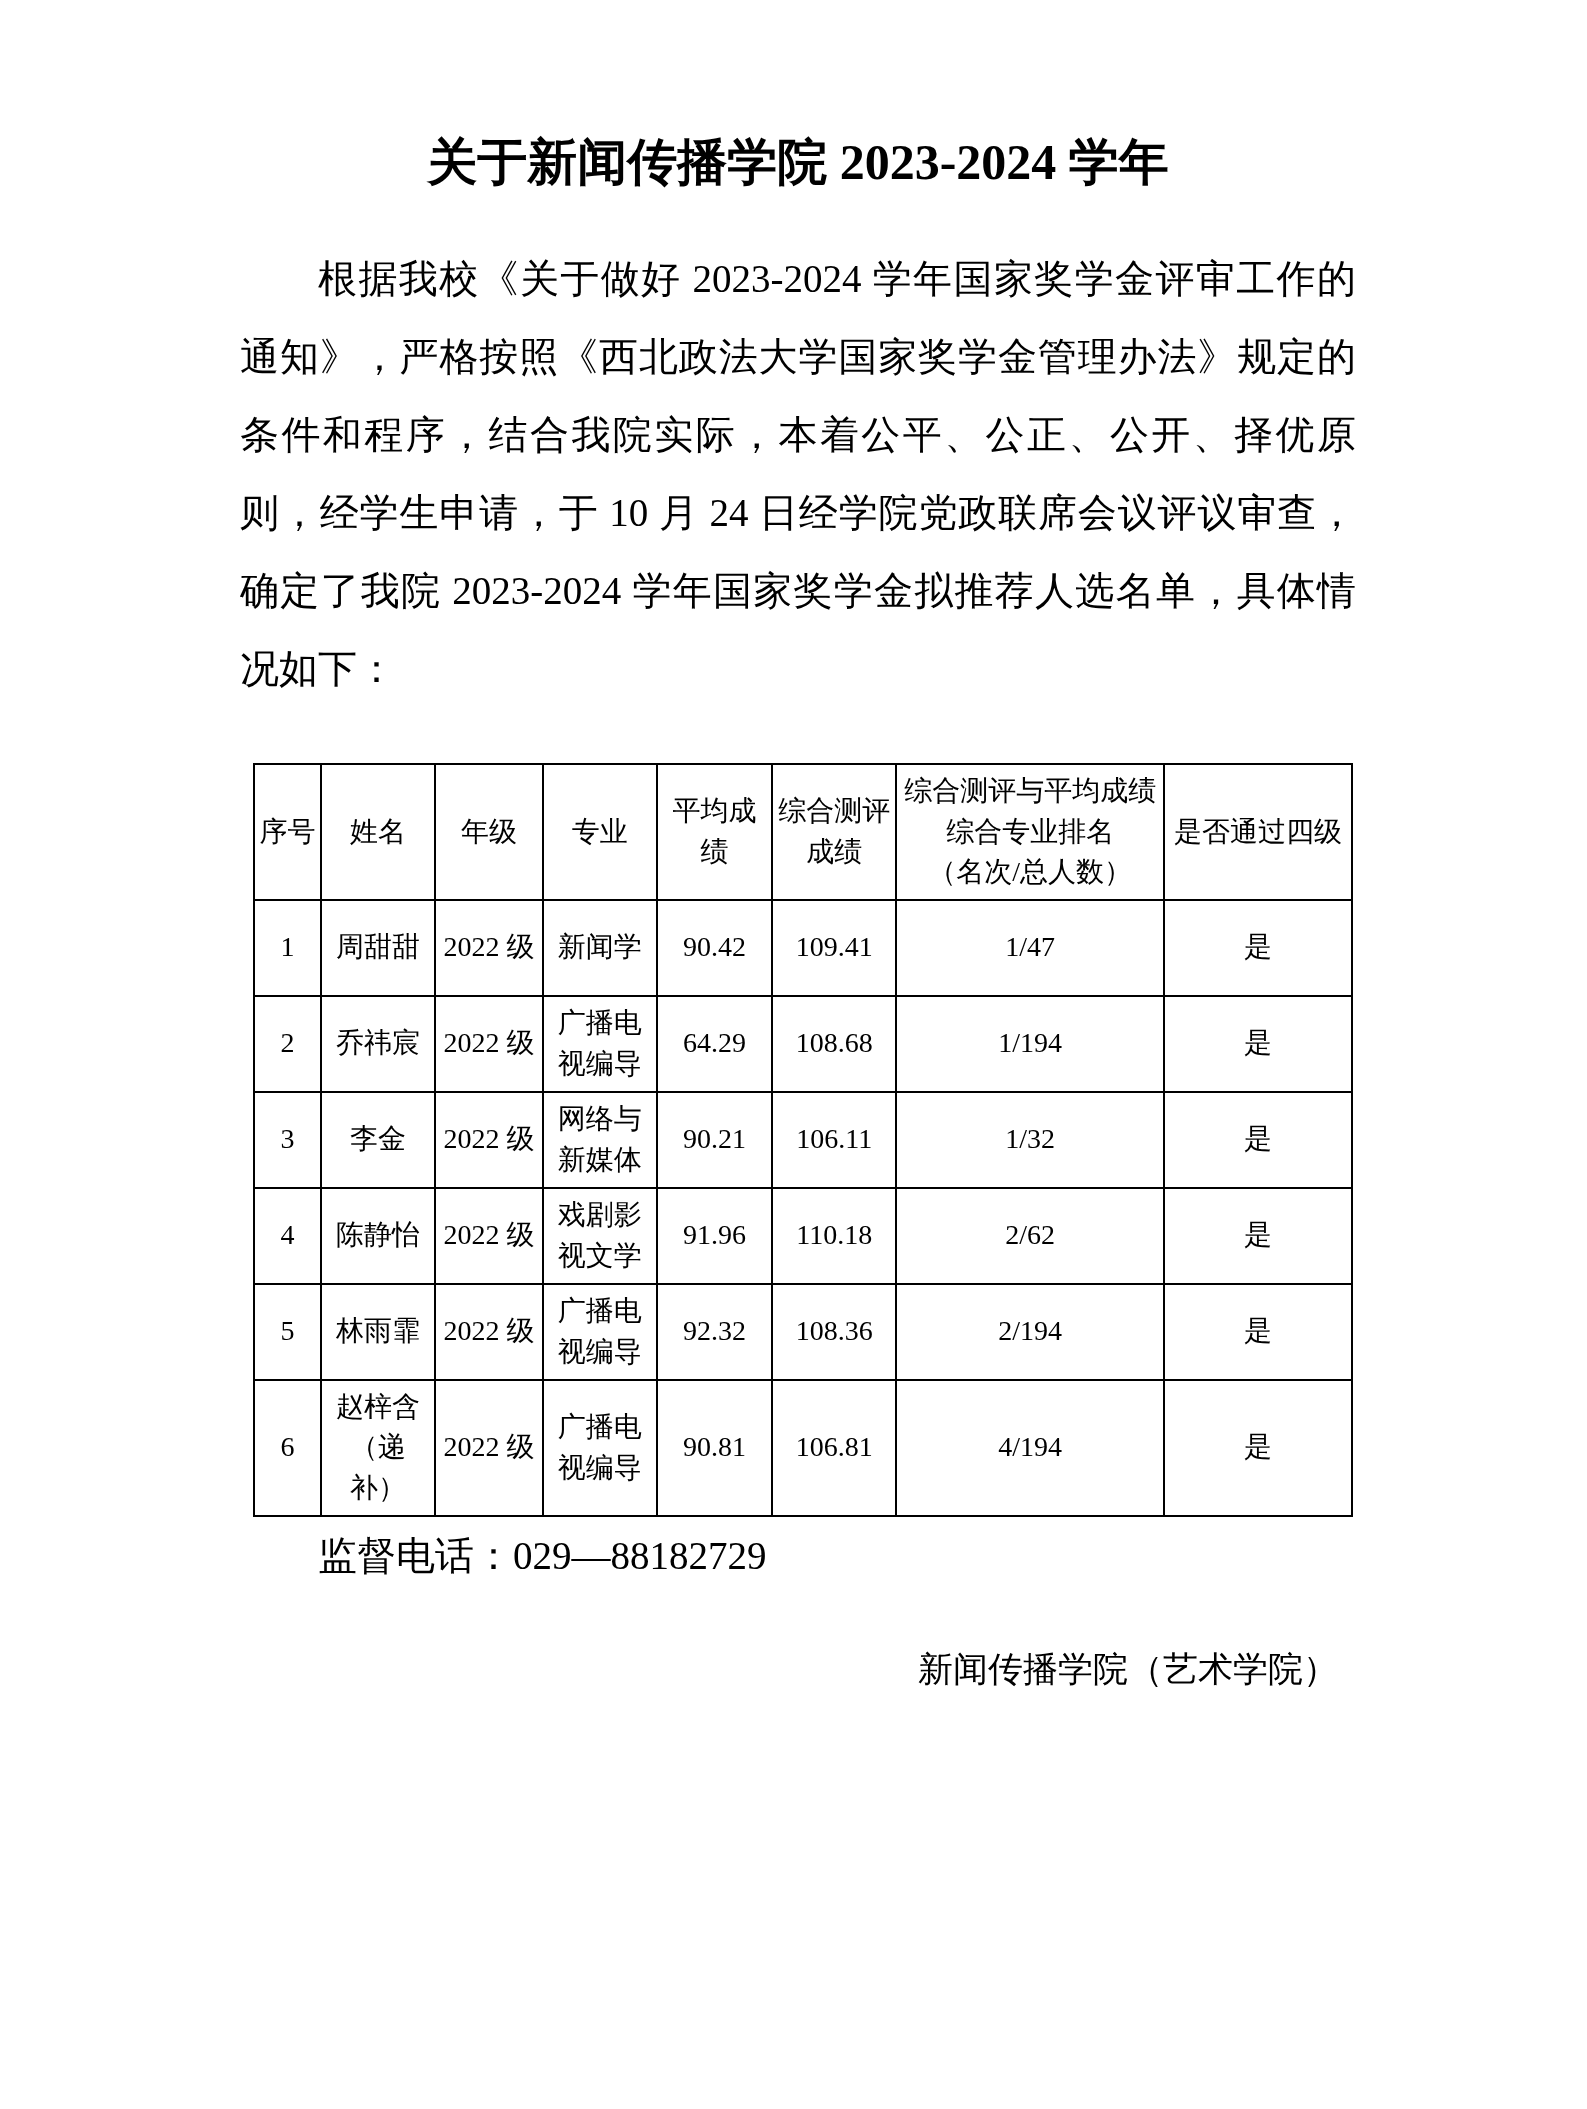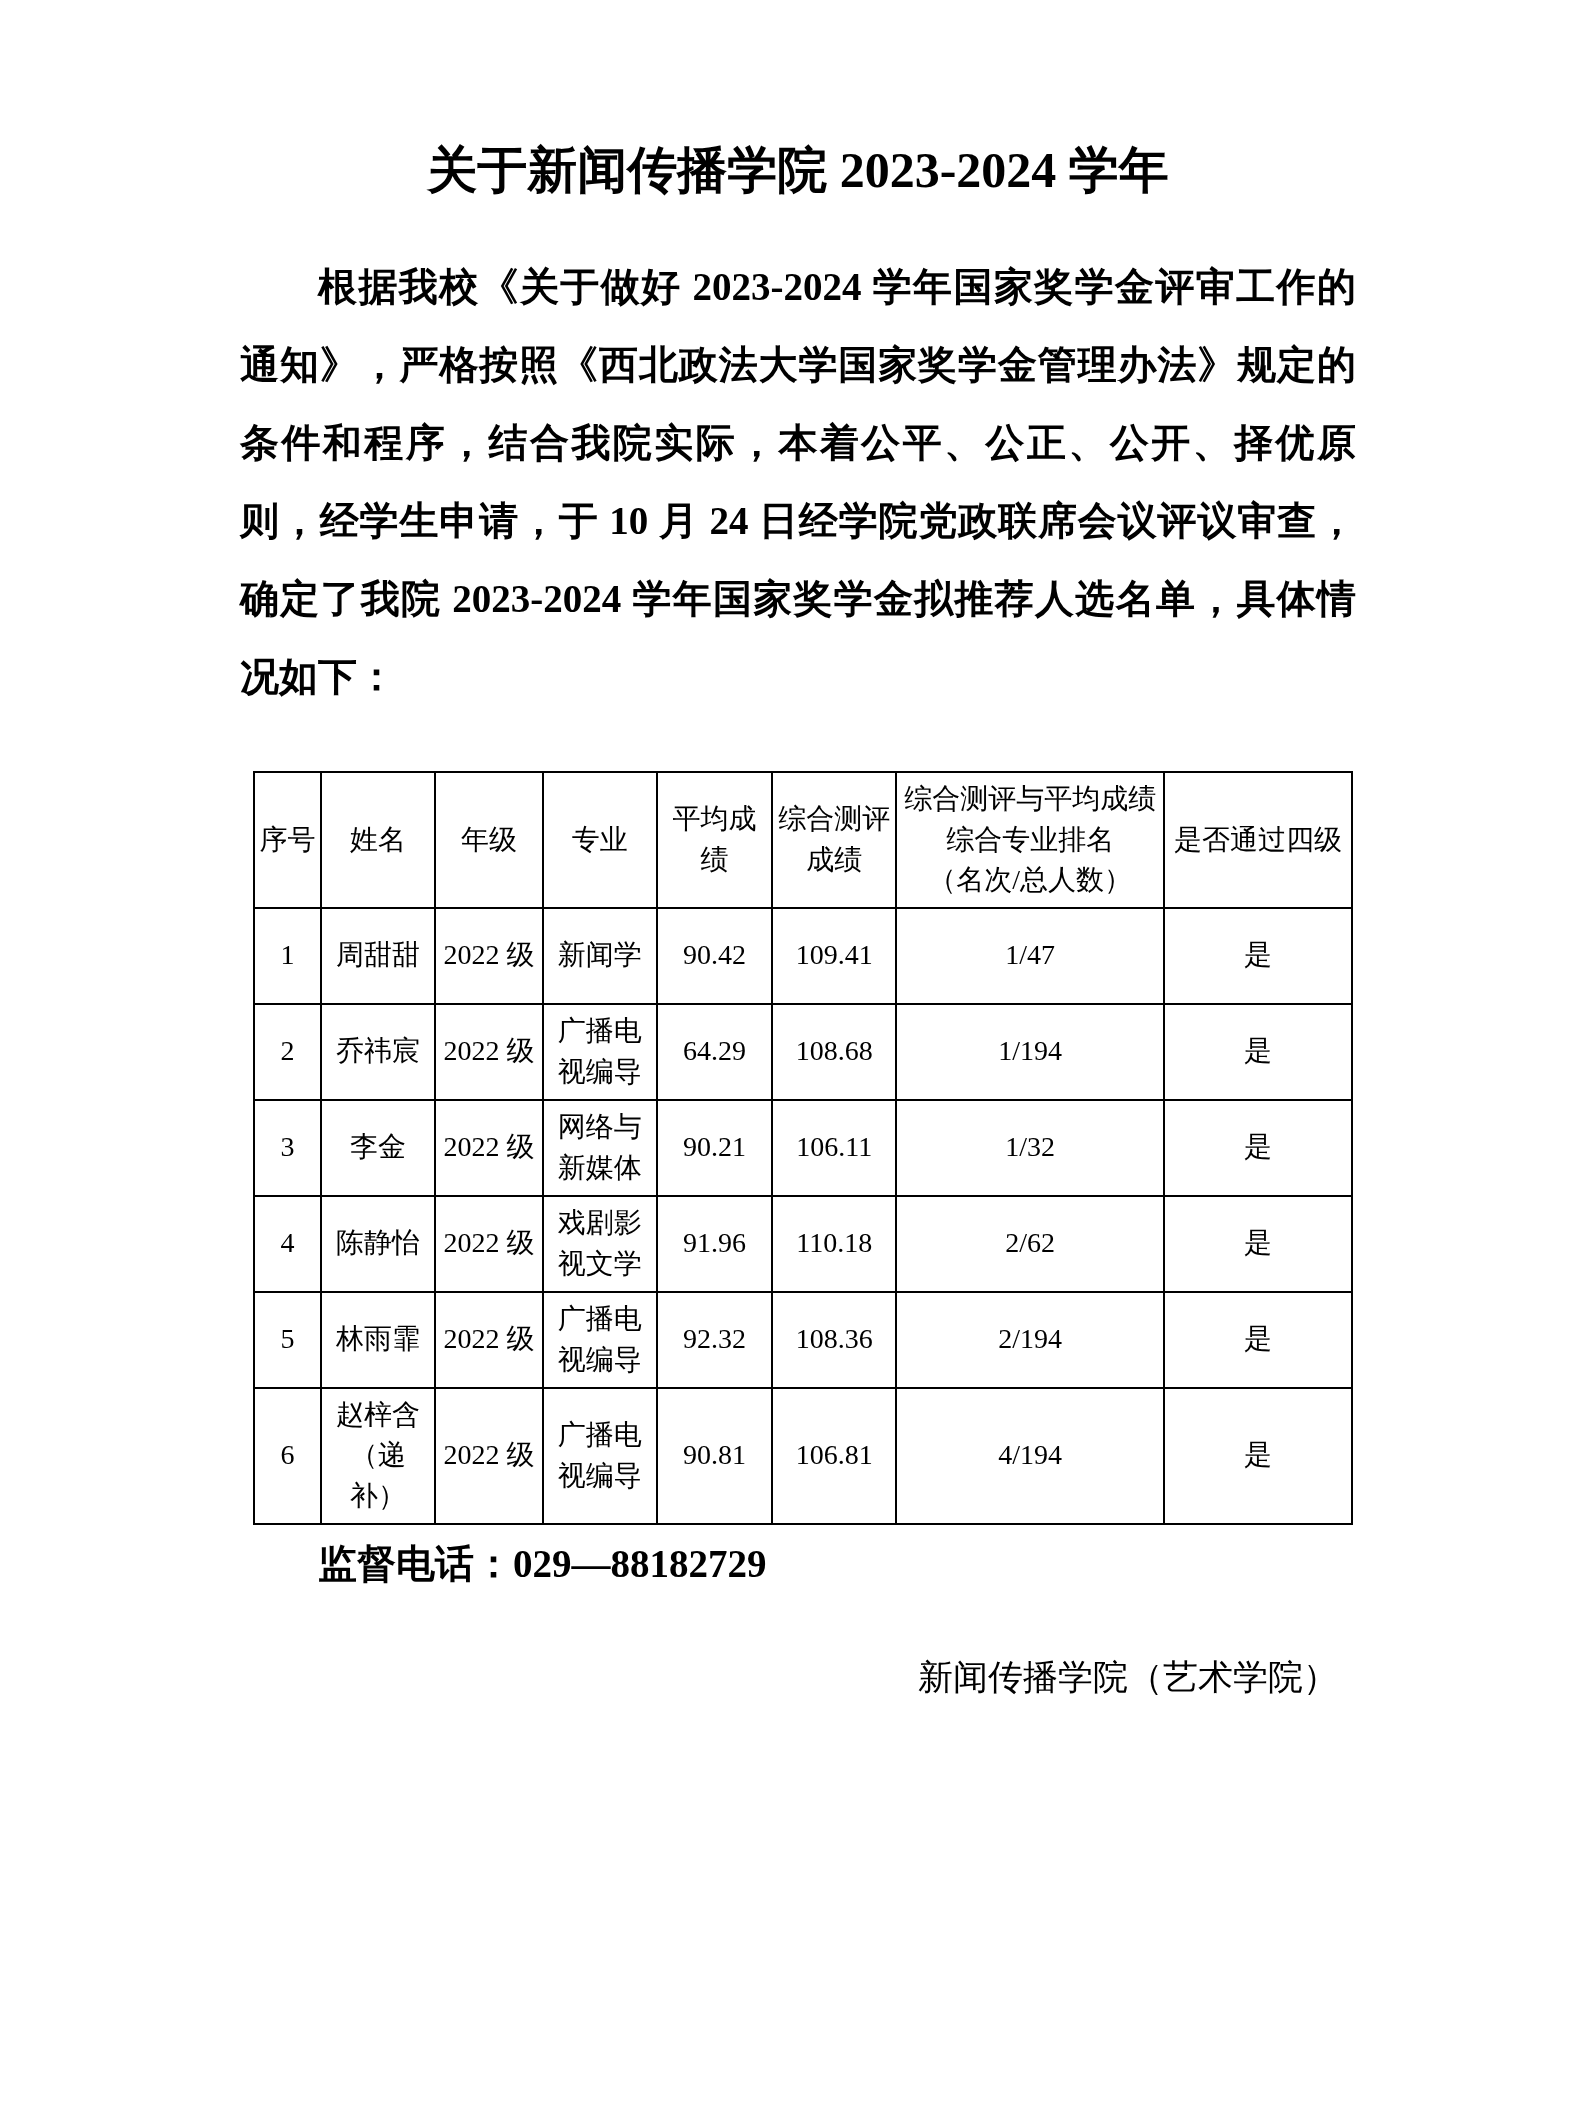--- a/index.html
+++ b/index.html
@@ -1,37 +1,36 @@
 <!DOCTYPE html>
 <html><head>
 <meta charset="utf-8">
 <style>
   html,body { margin:0; padding:0; background:#ffffff; }
   .page {
     position:relative;
     width:1587px; height:1994px;
-    margin:8px auto;
+    margin:0 auto;
     background:#ffffff;
     box-sizing:border-box;
     padding:115px 231px 0 240px;
     font-family:"Liberation Serif","DejaVu Serif",serif;
     color:#000000;
   }
   .doc-title {
     text-align:center;
     font-size:50px;
     font-weight:bold;
     line-height:95px;
   }
   .body-para {
     font-size:39px;
     line-height:78px;
     text-align:justify;
     margin:0;
-    font-weight:bold;
   }
   .indent { text-indent:2em; }
   .intro { margin-top:30px; }
   table.results {
     width:1100px;
     margin:55px 0 0 13px;
     border-collapse:collapse;
     table-layout:fixed;
   }
   table.results th, table.results td {

